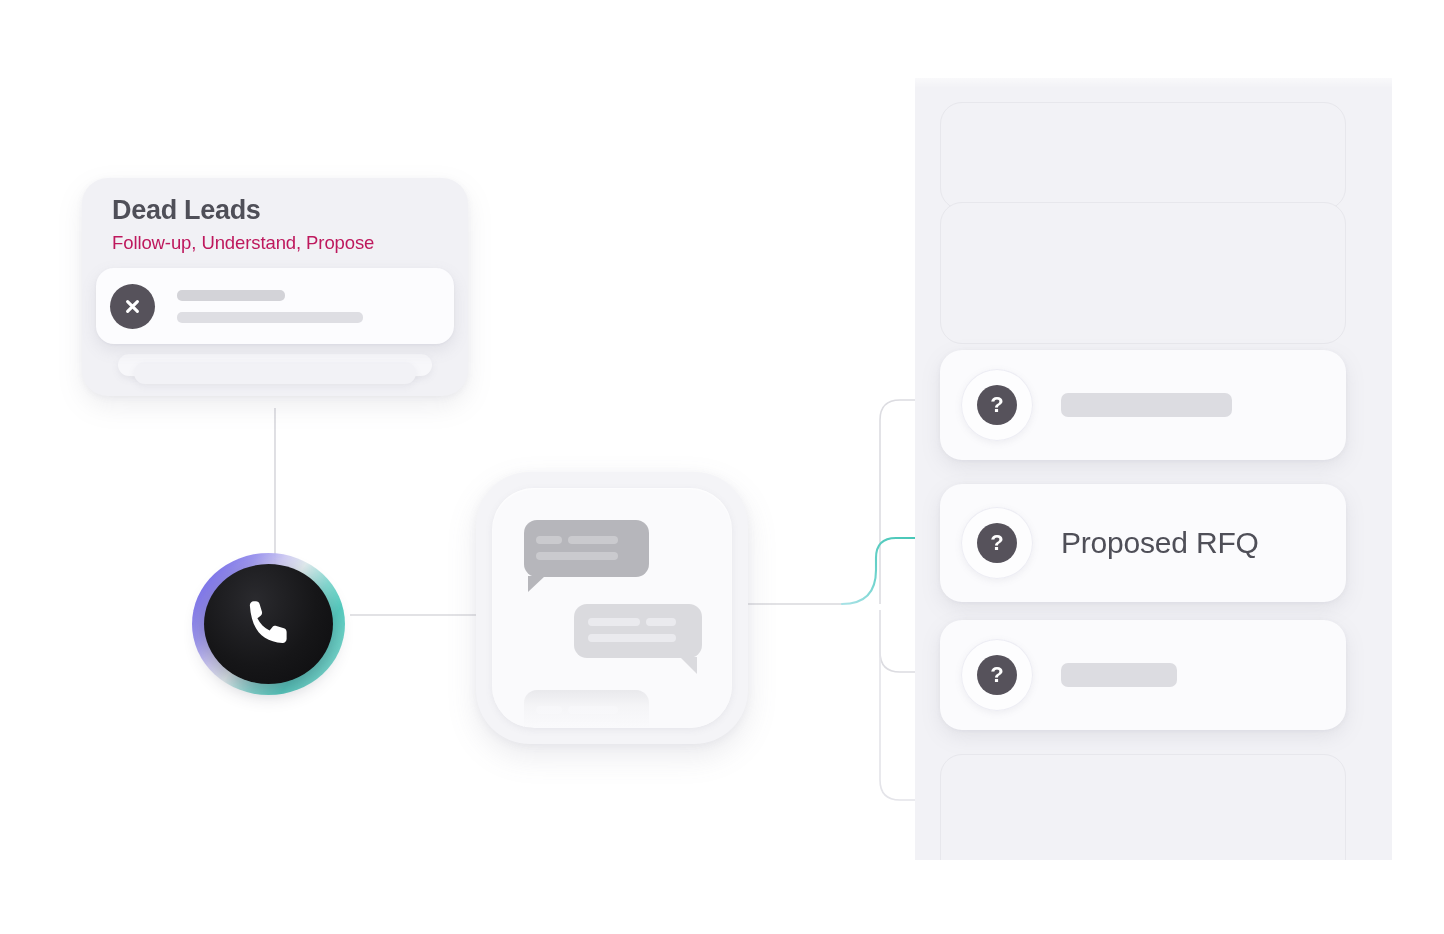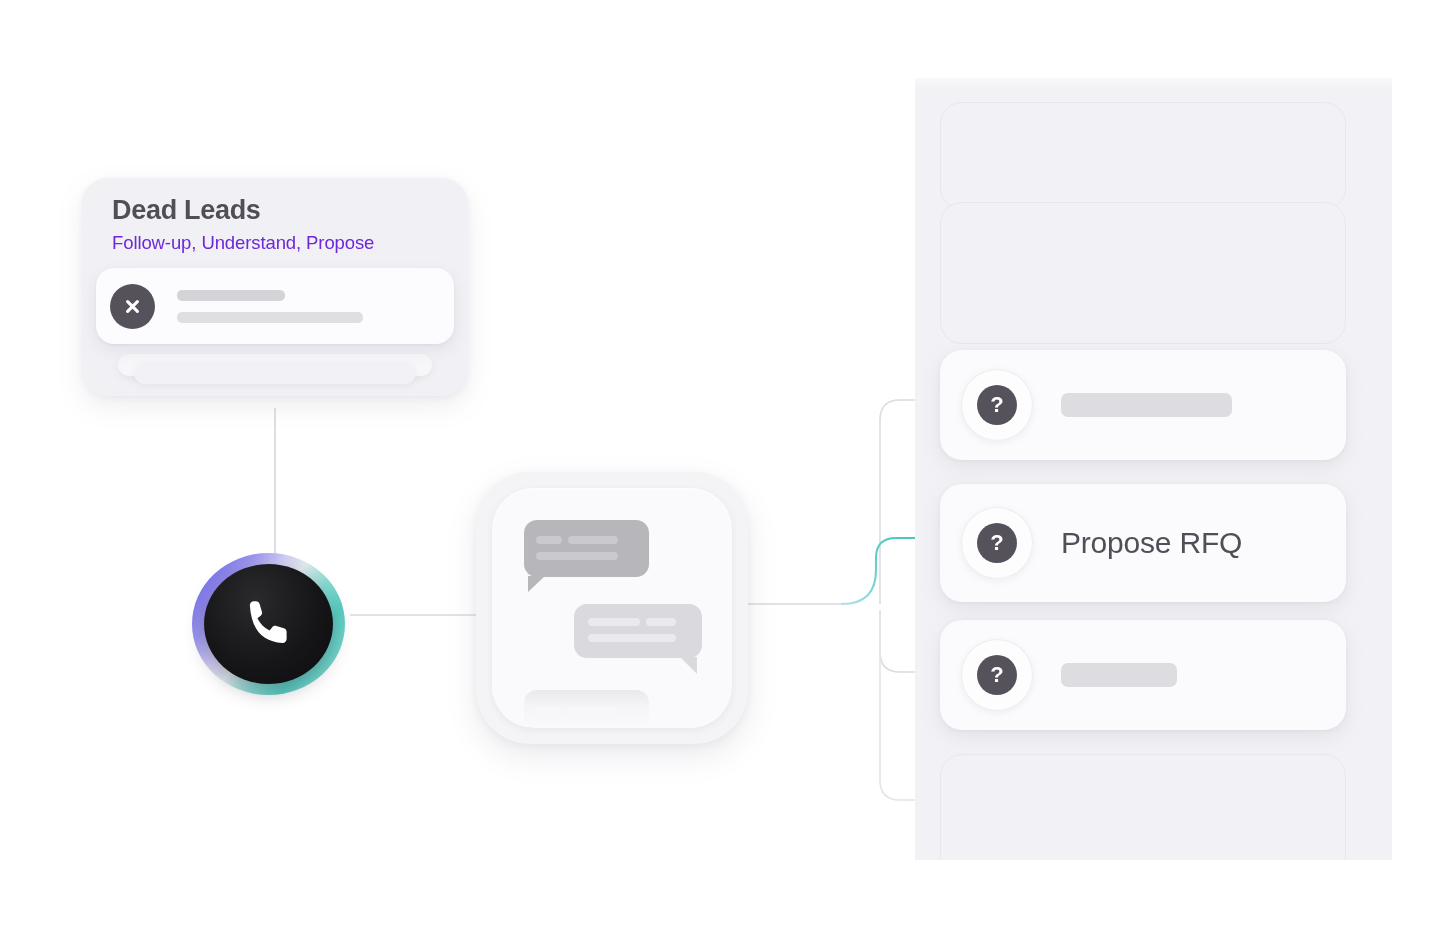--- a/index.html
+++ b/index.html
@@ -51,21 +51,21 @@
     color: #4f4f58;
     letter-spacing: -0.3px;
     white-space: nowrap;
   }
   #dead-leads-card .dl-sub {
     position: absolute;
     left: 30px;
     top: 54px;
     font-size: 18.5px;
     font-weight: normal;
-    color: #6d28d9;
+    color: #be185d;
     letter-spacing: -0.1px;
     white-space: nowrap;
   }
 
   
   .dl-stack {
     position: absolute;
     background: #fbfbfd;
     border-radius: 12px;
   }
@@ -339,21 +339,21 @@
       <div class="rp-body">
         <div class="rp-ph" style="width:171px;"></div>
       </div>
     </div>
 
     <div class="rp-card active" style="top:406px;height:118px;">
       <div class="rp-halo">
         <div class="q-badge">?</div>
       </div>
       <div class="rp-body">
-        <div class="rp-label">Propose RFQ</div>
+        <div class="rp-label">Proposed RFQ</div>
       </div>
     </div>
 
     <div class="rp-card active" style="top:542px;height:110px;">
       <div class="rp-halo">
         <div class="q-badge">?</div>
       </div>
       <div class="rp-body">
         <div class="rp-ph" style="width:116px;"></div>
       </div>

